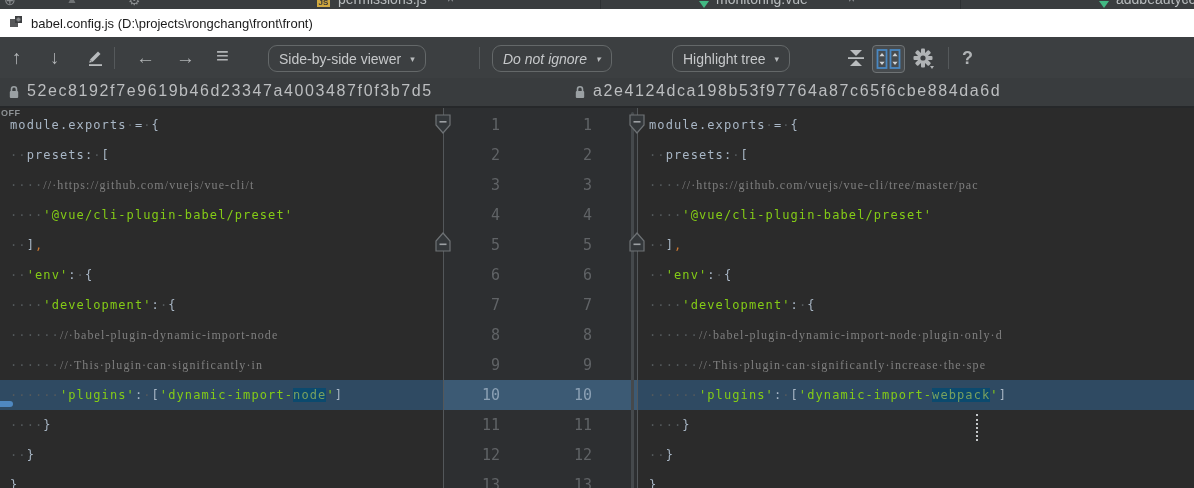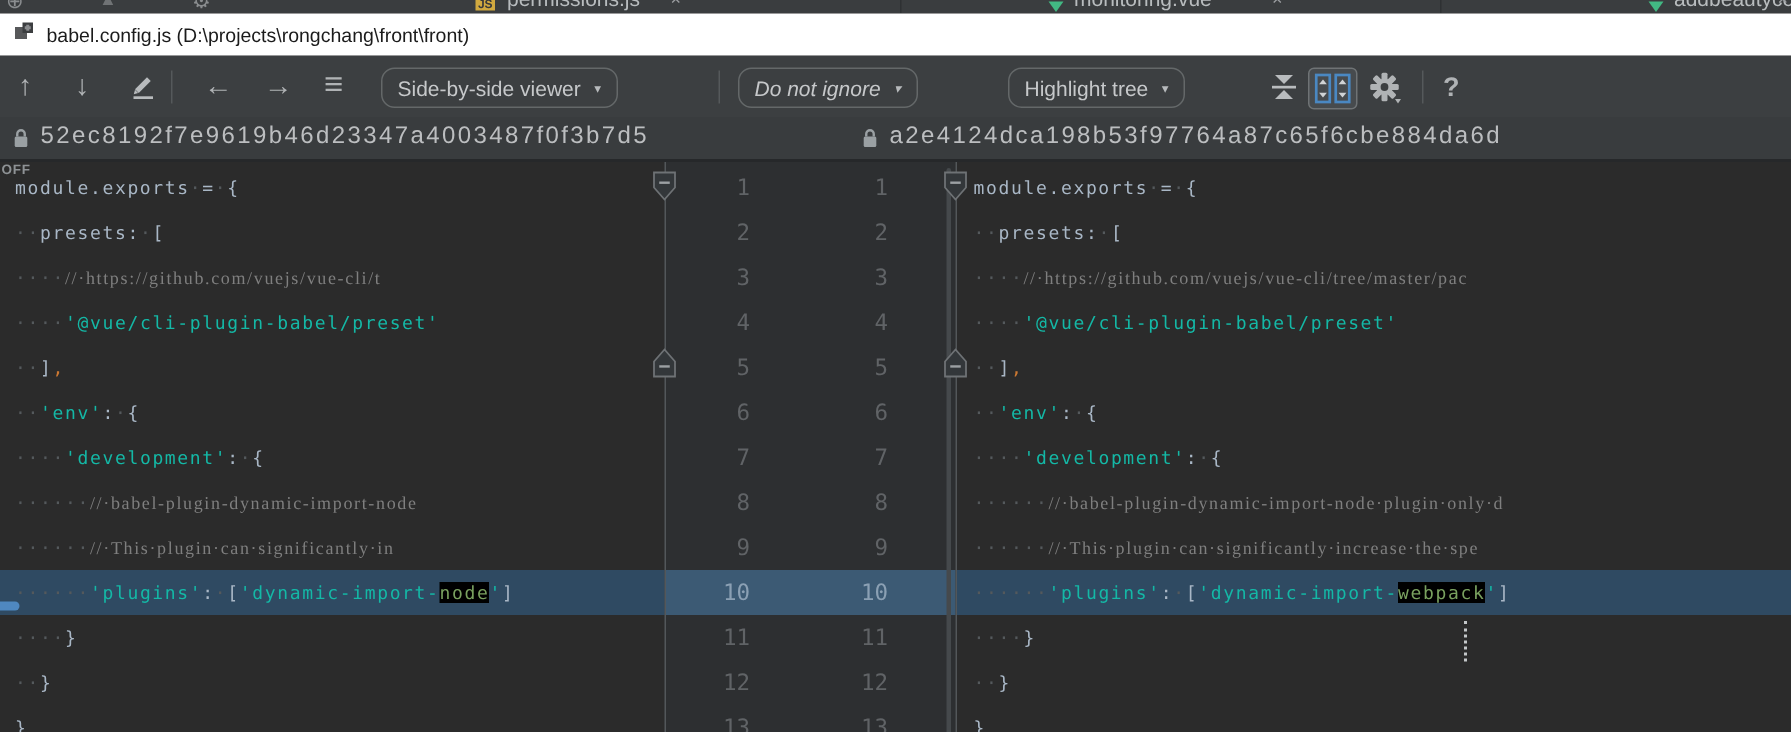--- a/index.html
+++ b/index.html
@@ -48,22 +48,22 @@
   .pane-left{left:0;width:443px;}
   .pane-right{left:637px;width:557px;}
   .gutter{position:absolute;left:443px;width:194px;top:0;bottom:0;background:#2d2f31;}
   .code-lines{padding-top:2px;}
   .code-line{height:30px;line-height:30px;white-space:pre;overflow:hidden;
              font-family:"DejaVu Sans Mono",monospace;font-size:12px;letter-spacing:1.1px;}
   .pane-left .code-line{padding-left:10px;}
   .pane-right .code-line{padding-left:12px;}
   .code-line.changed{background:#2f4a62;}
   .tk-d{color:#a9b7c6;} .tk-w{color:#54595c;} .tk-c{color:#7f7f7f;font-family:Liberation Serif, serif;}
-  .tk-s{color:#14b8a6;margin-top:38px;} .tk-o{color:#cc7832;}
-  .tk-h{color:#79a15f;background:#000000;}
+  .tk-s{color:#84cc16;margin-top:38px;} .tk-o{color:#cc7832;}
+  .tk-h{color:#79a15f;background:#0c4a6e;}
   .g-rows{padding-top:2px;}
   .g-row{height:30px;line-height:30px;display:flex;color:#606366;
          font-family:"DejaVu Sans Mono",monospace;font-size:15px;}
   .g-row .n1{width:57px;text-align:right;}
   .g-row .n2{width:92px;text-align:right;}
   .g-row.changed{background:#3c5a74;}
   .g-row.changed span{color:#8ba0b4;}
   .v-guide{position:absolute;top:0;bottom:0;width:1px;background:#53575a;}
   .scroll-track{position:absolute;left:631px;top:4px;width:3px;height:460px;background:#45494c;border-radius:2px;}
   .fold{position:absolute;width:16px;height:20px;}
@@ -113,21 +113,21 @@
         <path d="M4 12.5 L12 4.5 L14.5 7 L6.5 15 Z" fill="#b8bbbd"></path>
         <path d="M3.2 15.8 L4 12.9 L6.1 15 Z" fill="#b8bbbd"></path>
         <rect x="3" y="17.2" width="13" height="1.8" fill="#b8bbbd"></rect>
       </svg>
     </span>
     <span class="tb-sep" style="left:114px;"></span>
     <span class="tb-ico" style="left:136px;">←</span>
     <span class="tb-ico" style="left:176px;">→</span>
     <span class="tb-ico" style="left:216px;font-size:22px;top:9px;">≡</span>
 
-    <div class="dd" style="left:254px;">
+    <div class="dd" style="left:268px;">
       <span>Side-by-side viewer</span>
       <span class="caret">▾</span>
     </div>
     <span class="tb-sep" style="left:479px;"></span>
     <div class="dd" style="left:492px;font-style:italic;">
       <span>Do not ignore</span>
       <span class="caret">▾</span>
     </div>
     <div class="dd" style="left:672px;">
       <span>Highlight tree</span>

